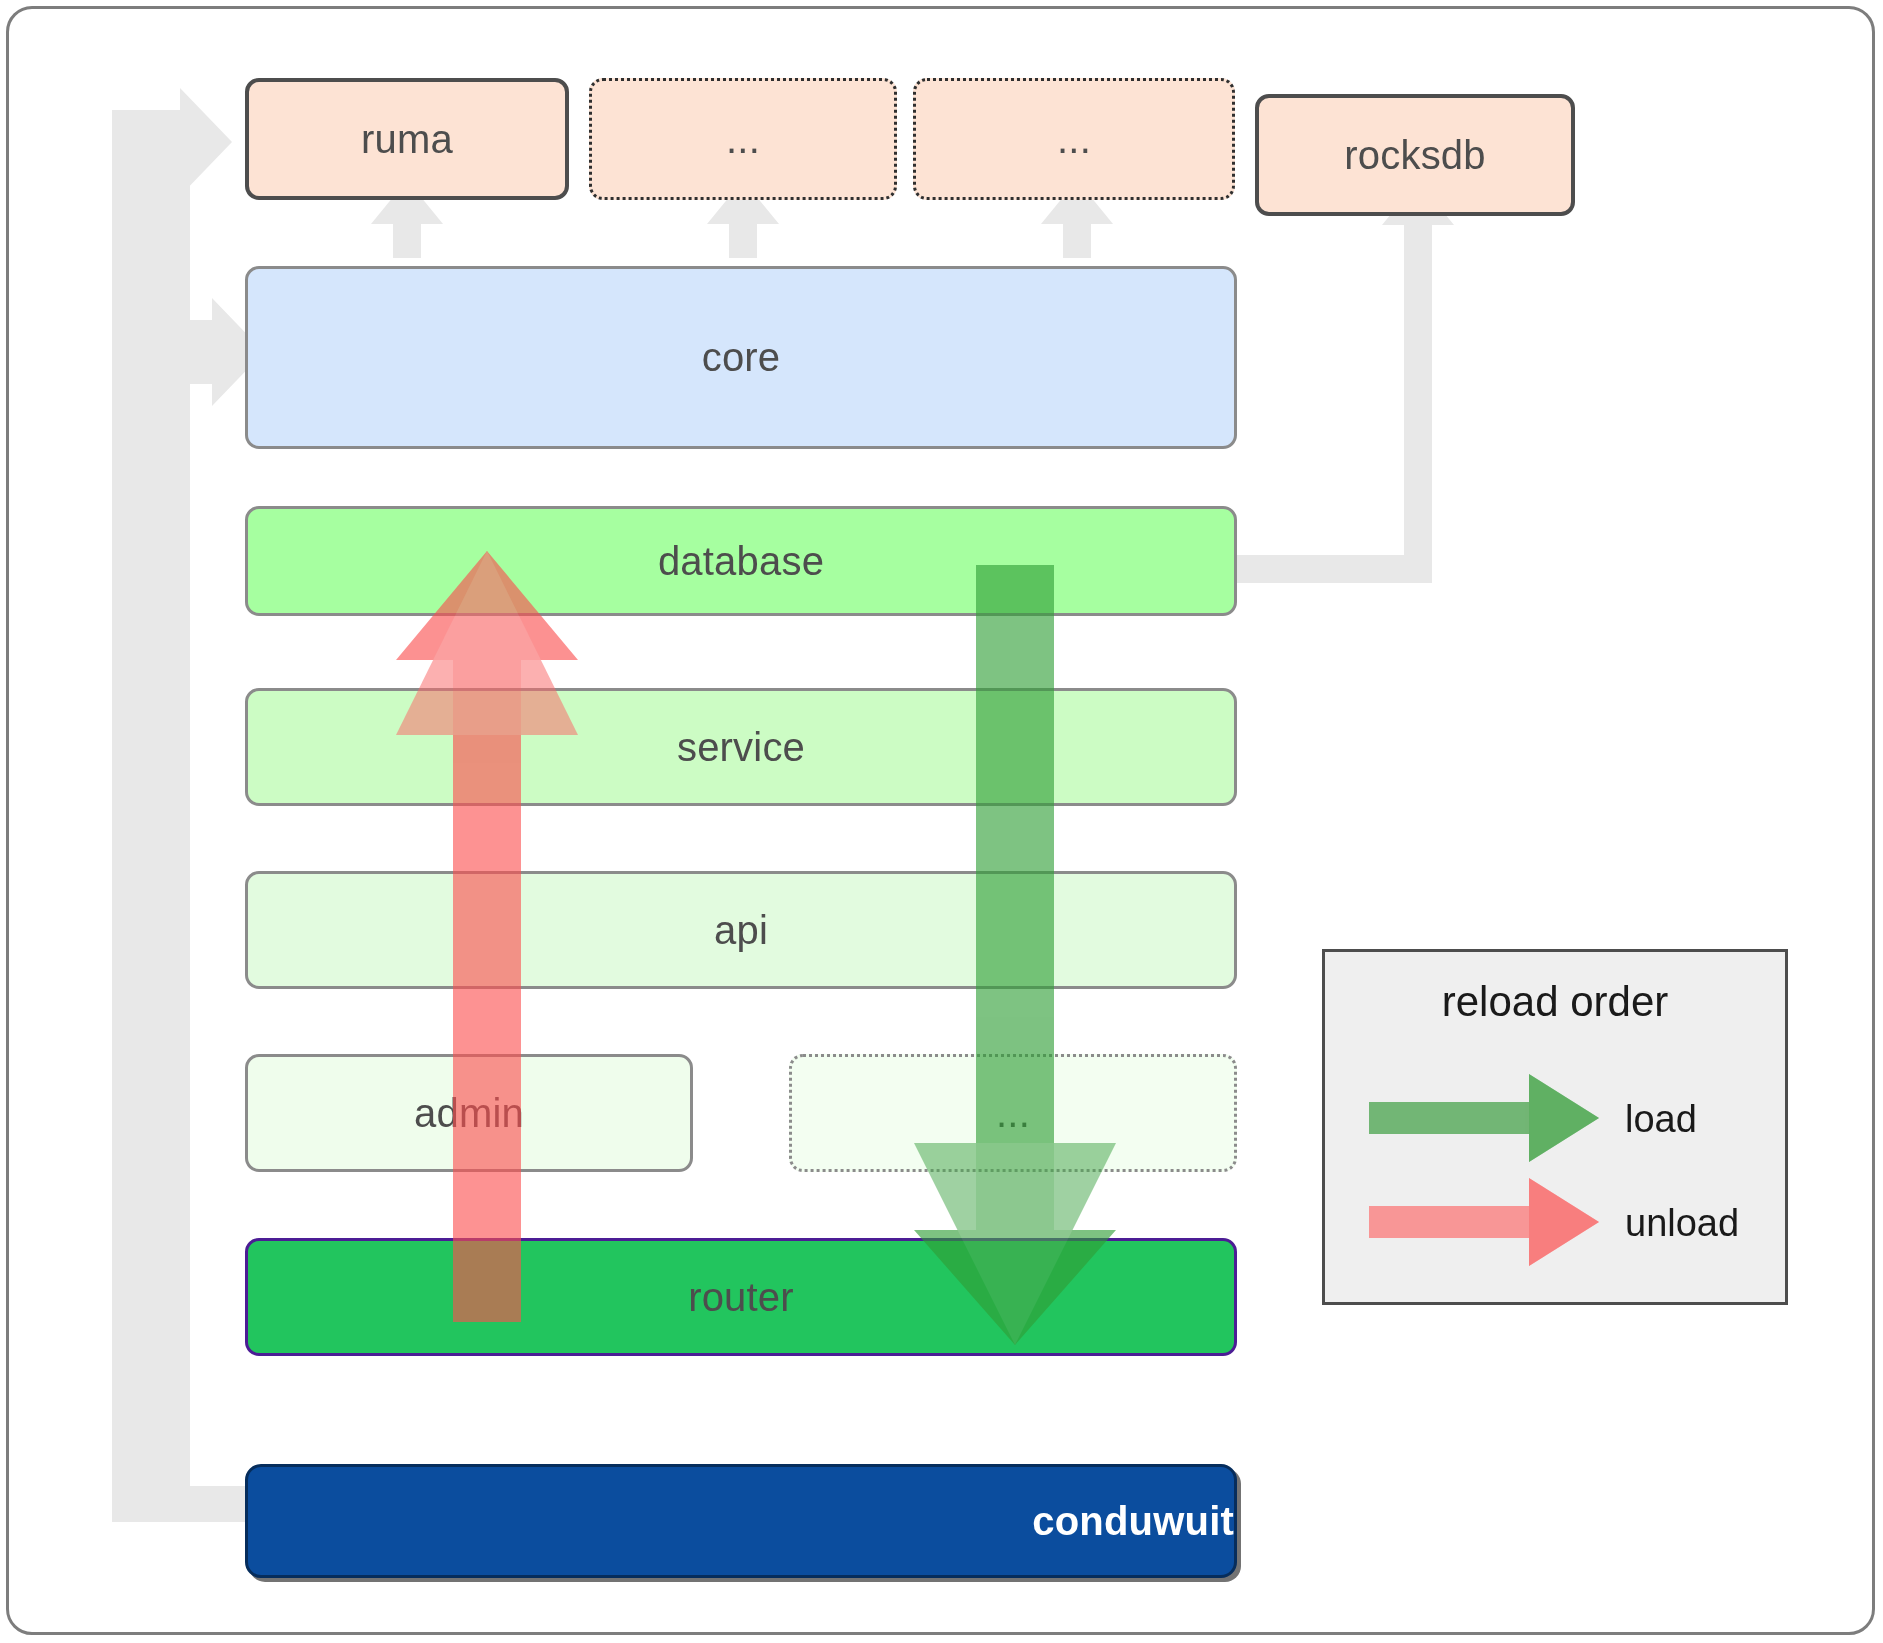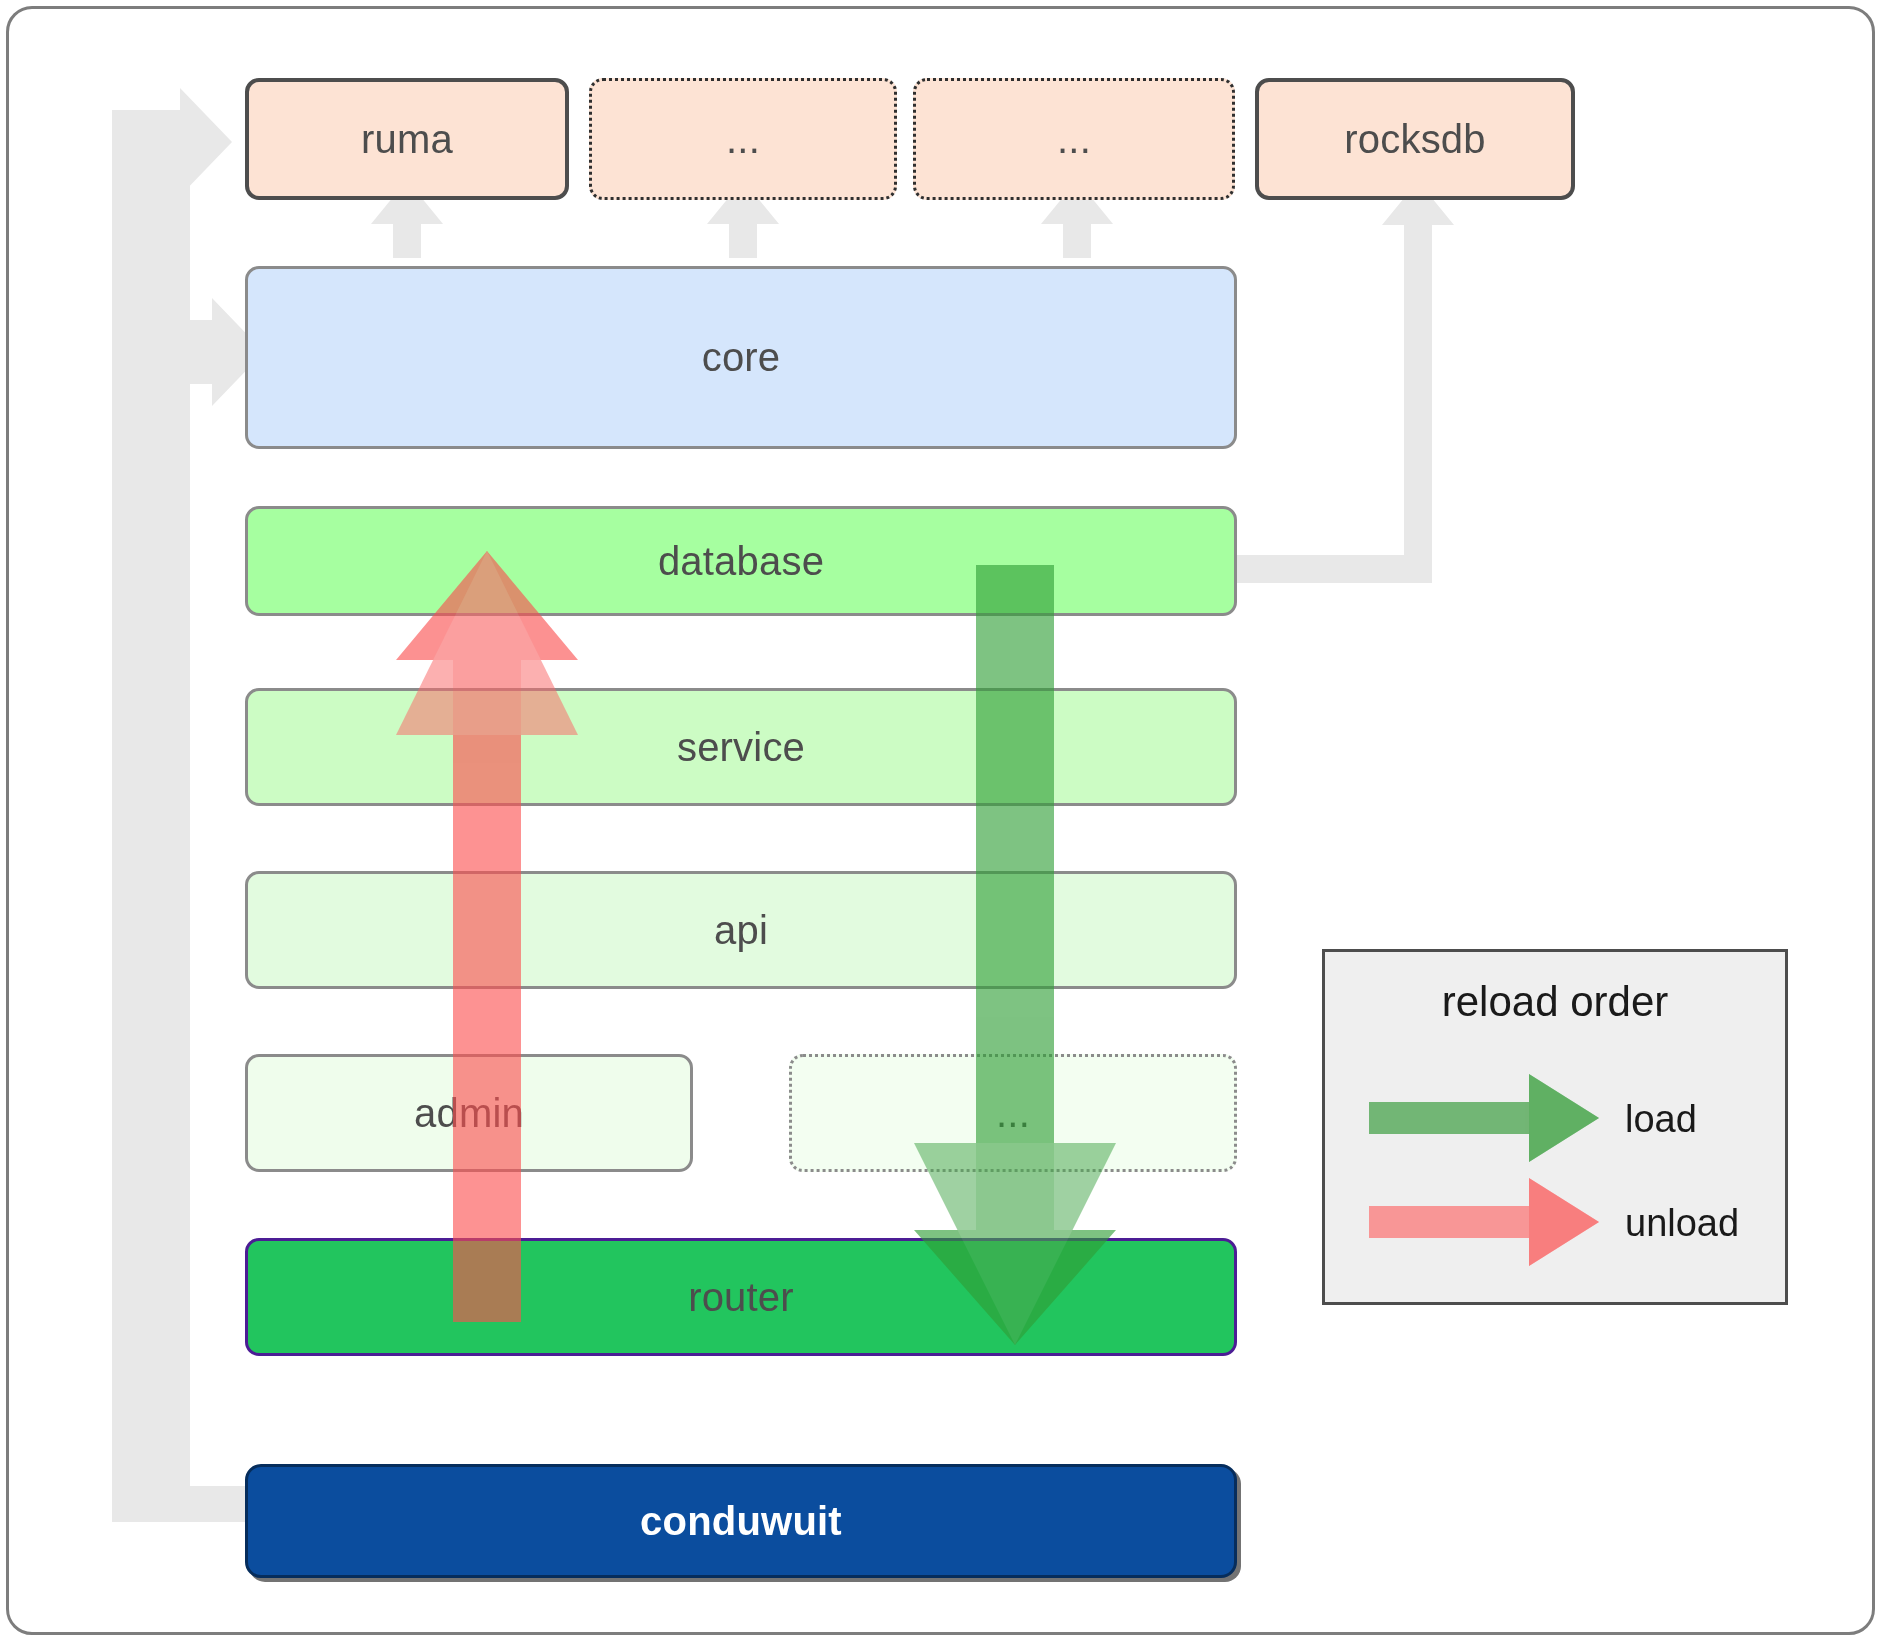--- a/index.html
+++ b/index.html
@@ -78,21 +78,21 @@
   </div>
 
   <div class="node pkg dotted" style="left:589px;top:78px;width:308px;height:122px;">
     <span>...</span>
   </div>
 
   <div class="node pkg dotted" style="left:913px;top:78px;width:322px;height:122px;">
     <span>...</span>
   </div>
 
-  <div class="node pkg solid" style="left:1255px;top:78px;width:320px;height:122px;">
+  <div class="node pkg solid" style="left:1255px;top:94px;width:320px;height:122px;">
     <span>rocksdb</span>
   </div>
 
   <div class="node core" style="left:245px;top:266px;width:992px;height:183px;">
     <span>core</span>
   </div>
 
   <div class="node database" style="left:245px;top:506px;width:992px;height:110px;">
     <span>database</span>
   </div>
@@ -110,21 +110,21 @@
   </div>
 
   <div class="node etc-low" style="left:789px;top:1054px;width:448px;height:118px;">
     <span>...</span>
   </div>
 
   <div class="node router" style="left:245px;top:1238px;width:992px;height:118px;">
     <span>router</span>
   </div>
 
-  <div class="node conduwuit" style="left:245px;top:1464px;width:992px;height:114px;border-radius:16px;">
+  <div class="node conduwuit" style="left:245px;top:1464px;width:992px;height:114px;border-radius:16px;justify-content:flex-end;">
     <span>conduwuit</span>
   </div>
 
   <svg class="layer" viewBox="0 0 1883 1643">
 
     <g opacity="0.62">
       <path fill="#fb4f4f" d="M453 1322 L453 660 L396 660 L487 551 L578 660 L521 660 L521 1322 Z"></path>
       <path fill="#f96a6a" opacity="0.85" d="M487 551 L578 735 L396 735 Z"></path>
     </g>
 

